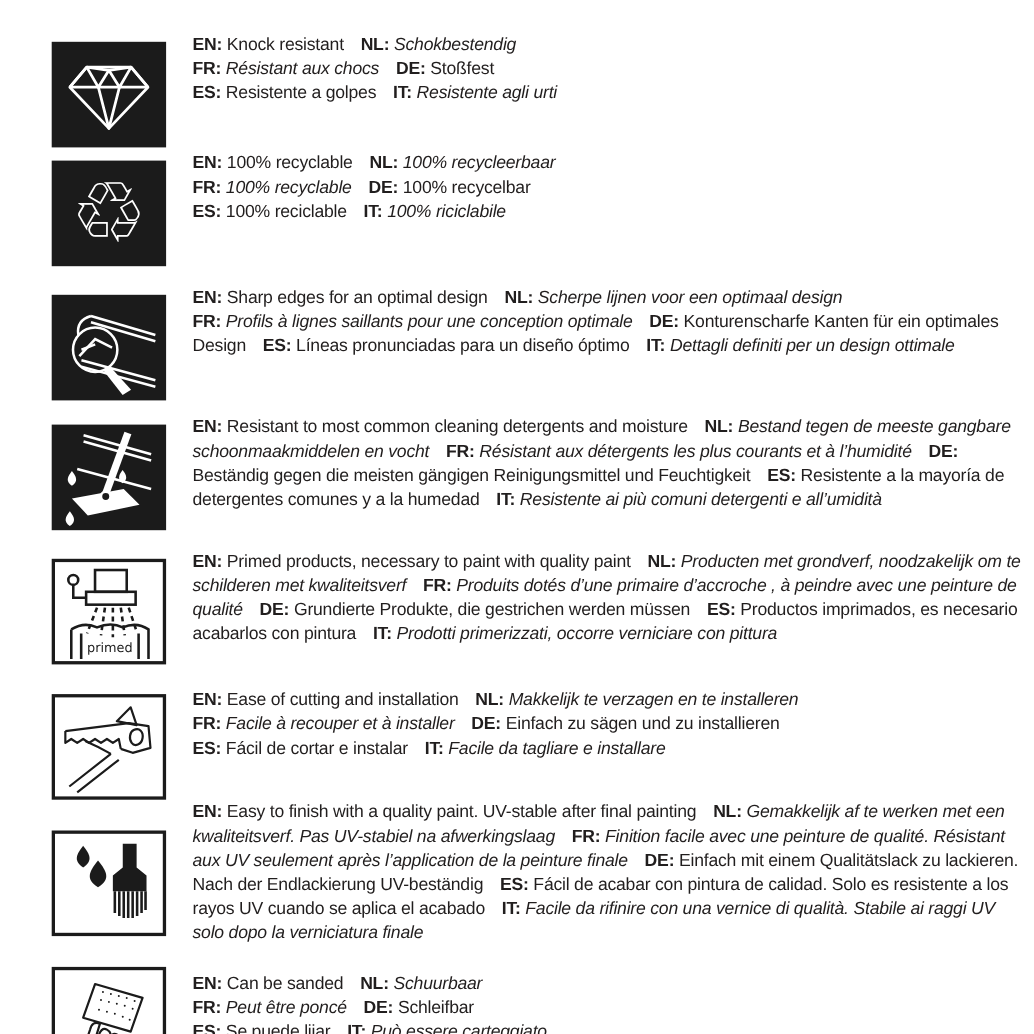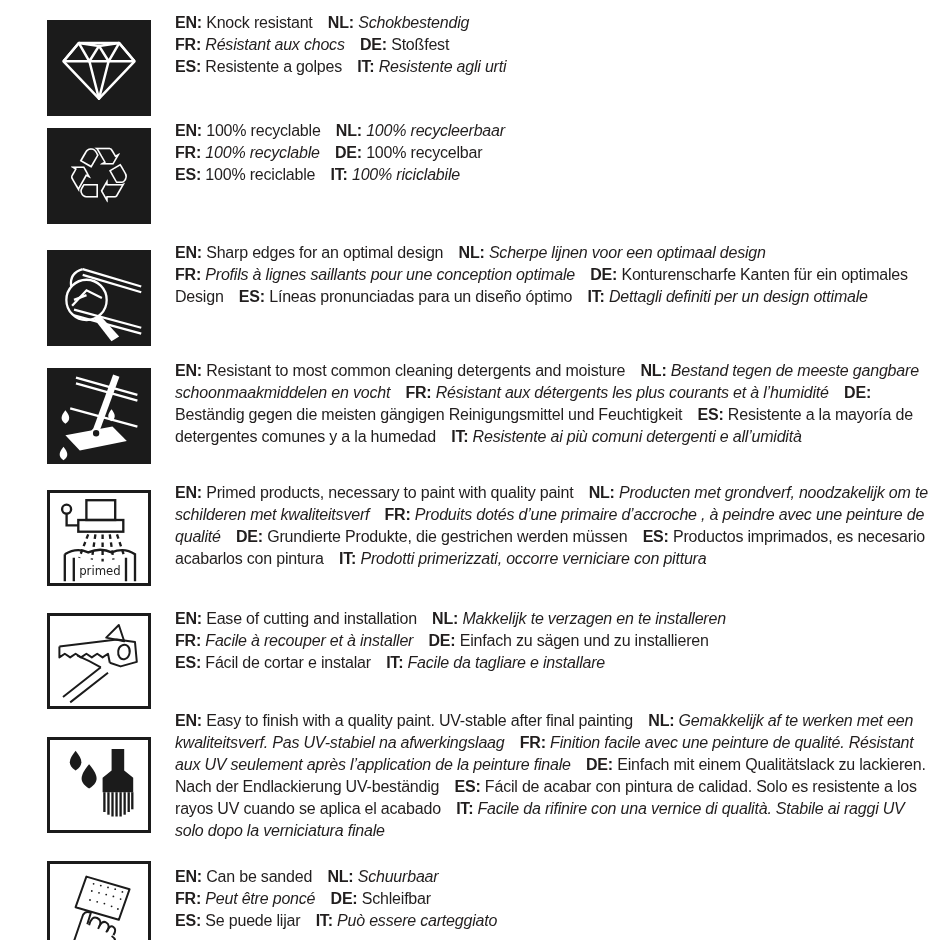--- a/index.html
+++ b/index.html
@@ -1,21 +1,21 @@
 <!DOCTYPE html>
 <html><head>
 <meta charset="utf-8">
 <style>
   html,body{margin:0;padding:0;}
   body{
     width:940px;height:940px;position:relative;overflow:hidden;
     background:#ffffff;color:#211e1e;
     font-family:"Liberation Sans",sans-serif;
   }
-  .page{position:absolute;inset:0;}
+  .page{position:absolute;inset:0;margin-top:18px;}
   .row{position:absolute;left:0;width:940px;}
   .icon-box{
     position:absolute;left:7px;top:0;
     width:104px;height:96px;box-sizing:border-box;
   }
   .icon-box.dark{background:#1b1b1b;}
   .icon-box.light{background:#ffffff;border:3px solid #1b1b1b;}
   .icon-box svg{width:100%;height:100%;display:block;}
   .desc{
     position:absolute;left:175px;margin:0;width:762px;

